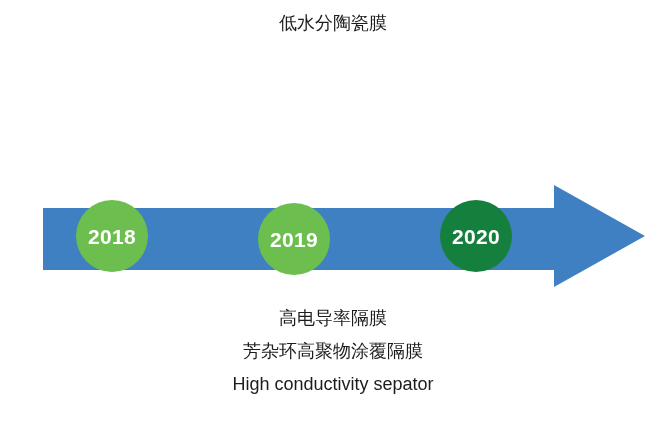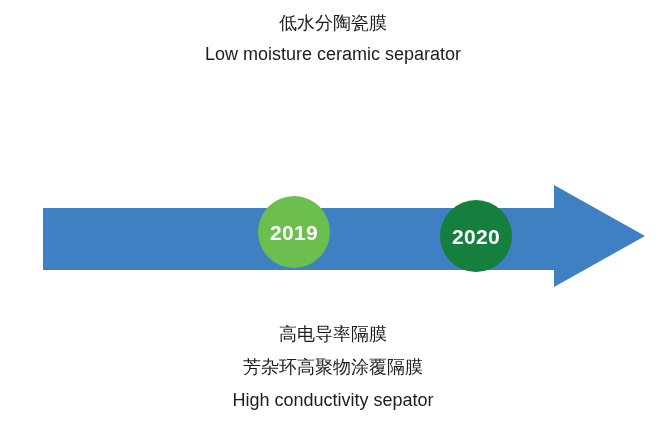--- a/index.html
+++ b/index.html
@@ -47,21 +47,20 @@
   #mid-caption {
     top: 87px;
   }
   #mid-caption .text-line {
     font-size: 18px;
     line-height: 34px;
   }
 
   #bottom-caption {
     top: 302px;
-    margin-top: 16px;
   }
   #bottom-caption .text-line {
     font-size: 18px;
     line-height: 33px;
   }
 
   
   #timeline-arrow {
     position: absolute;
     left: 0;
@@ -82,38 +81,40 @@
     justify-content: center;
   }
   .year-label {
     color: #ffffff;
     font-size: 21px;
     font-weight: bold;
     letter-spacing: 0.3px;
     line-height: 1;
   }
   #year-marker-0 { left: 76px;  top: 200px; }
-  #year-marker-1 { left: 258px; top: 196px; }
+  #year-marker-1 { left: 258px; top: 203px; }
   #year-marker-2 { left: 440px; top: 200px; }
 </style>
 </head>
 <body style="background: rgb(255, 255, 255);">
 
 <div id="timeline-infographic">
 
   <div class="text-block" id="top-caption">
     <span class="text-line">低水分陶瓷膜</span>
-    <span class="text-line">Low moisture ceramic separator</span>
   </div>
 
 
   <svg id="timeline-arrow" viewBox="0 0 666 150" aria-hidden="true">
     <polygon points="43,48 554,48 554,25 645,76 554,127 554,110 43,110" fill="#3E80C1"></polygon>
   </svg>
 
+  <div class="year-marker" id="year-marker-0" style="background: rgb(108, 190, 79);">
+    <span class="year-label">2018</span>
+  </div>
   <div class="year-marker" id="year-marker-1" style="background: rgb(108, 190, 79);">
     <span class="year-label">2019</span>
   </div>
   <div class="year-marker" id="year-marker-2" style="background: #15803d;">
     <span class="year-label">2020</span>
   </div>
 
   <div class="text-block" id="bottom-caption">
     <span class="text-line">高电导率隔膜</span>
     <span class="text-line">芳杂环高聚物涂覆隔膜</span>

